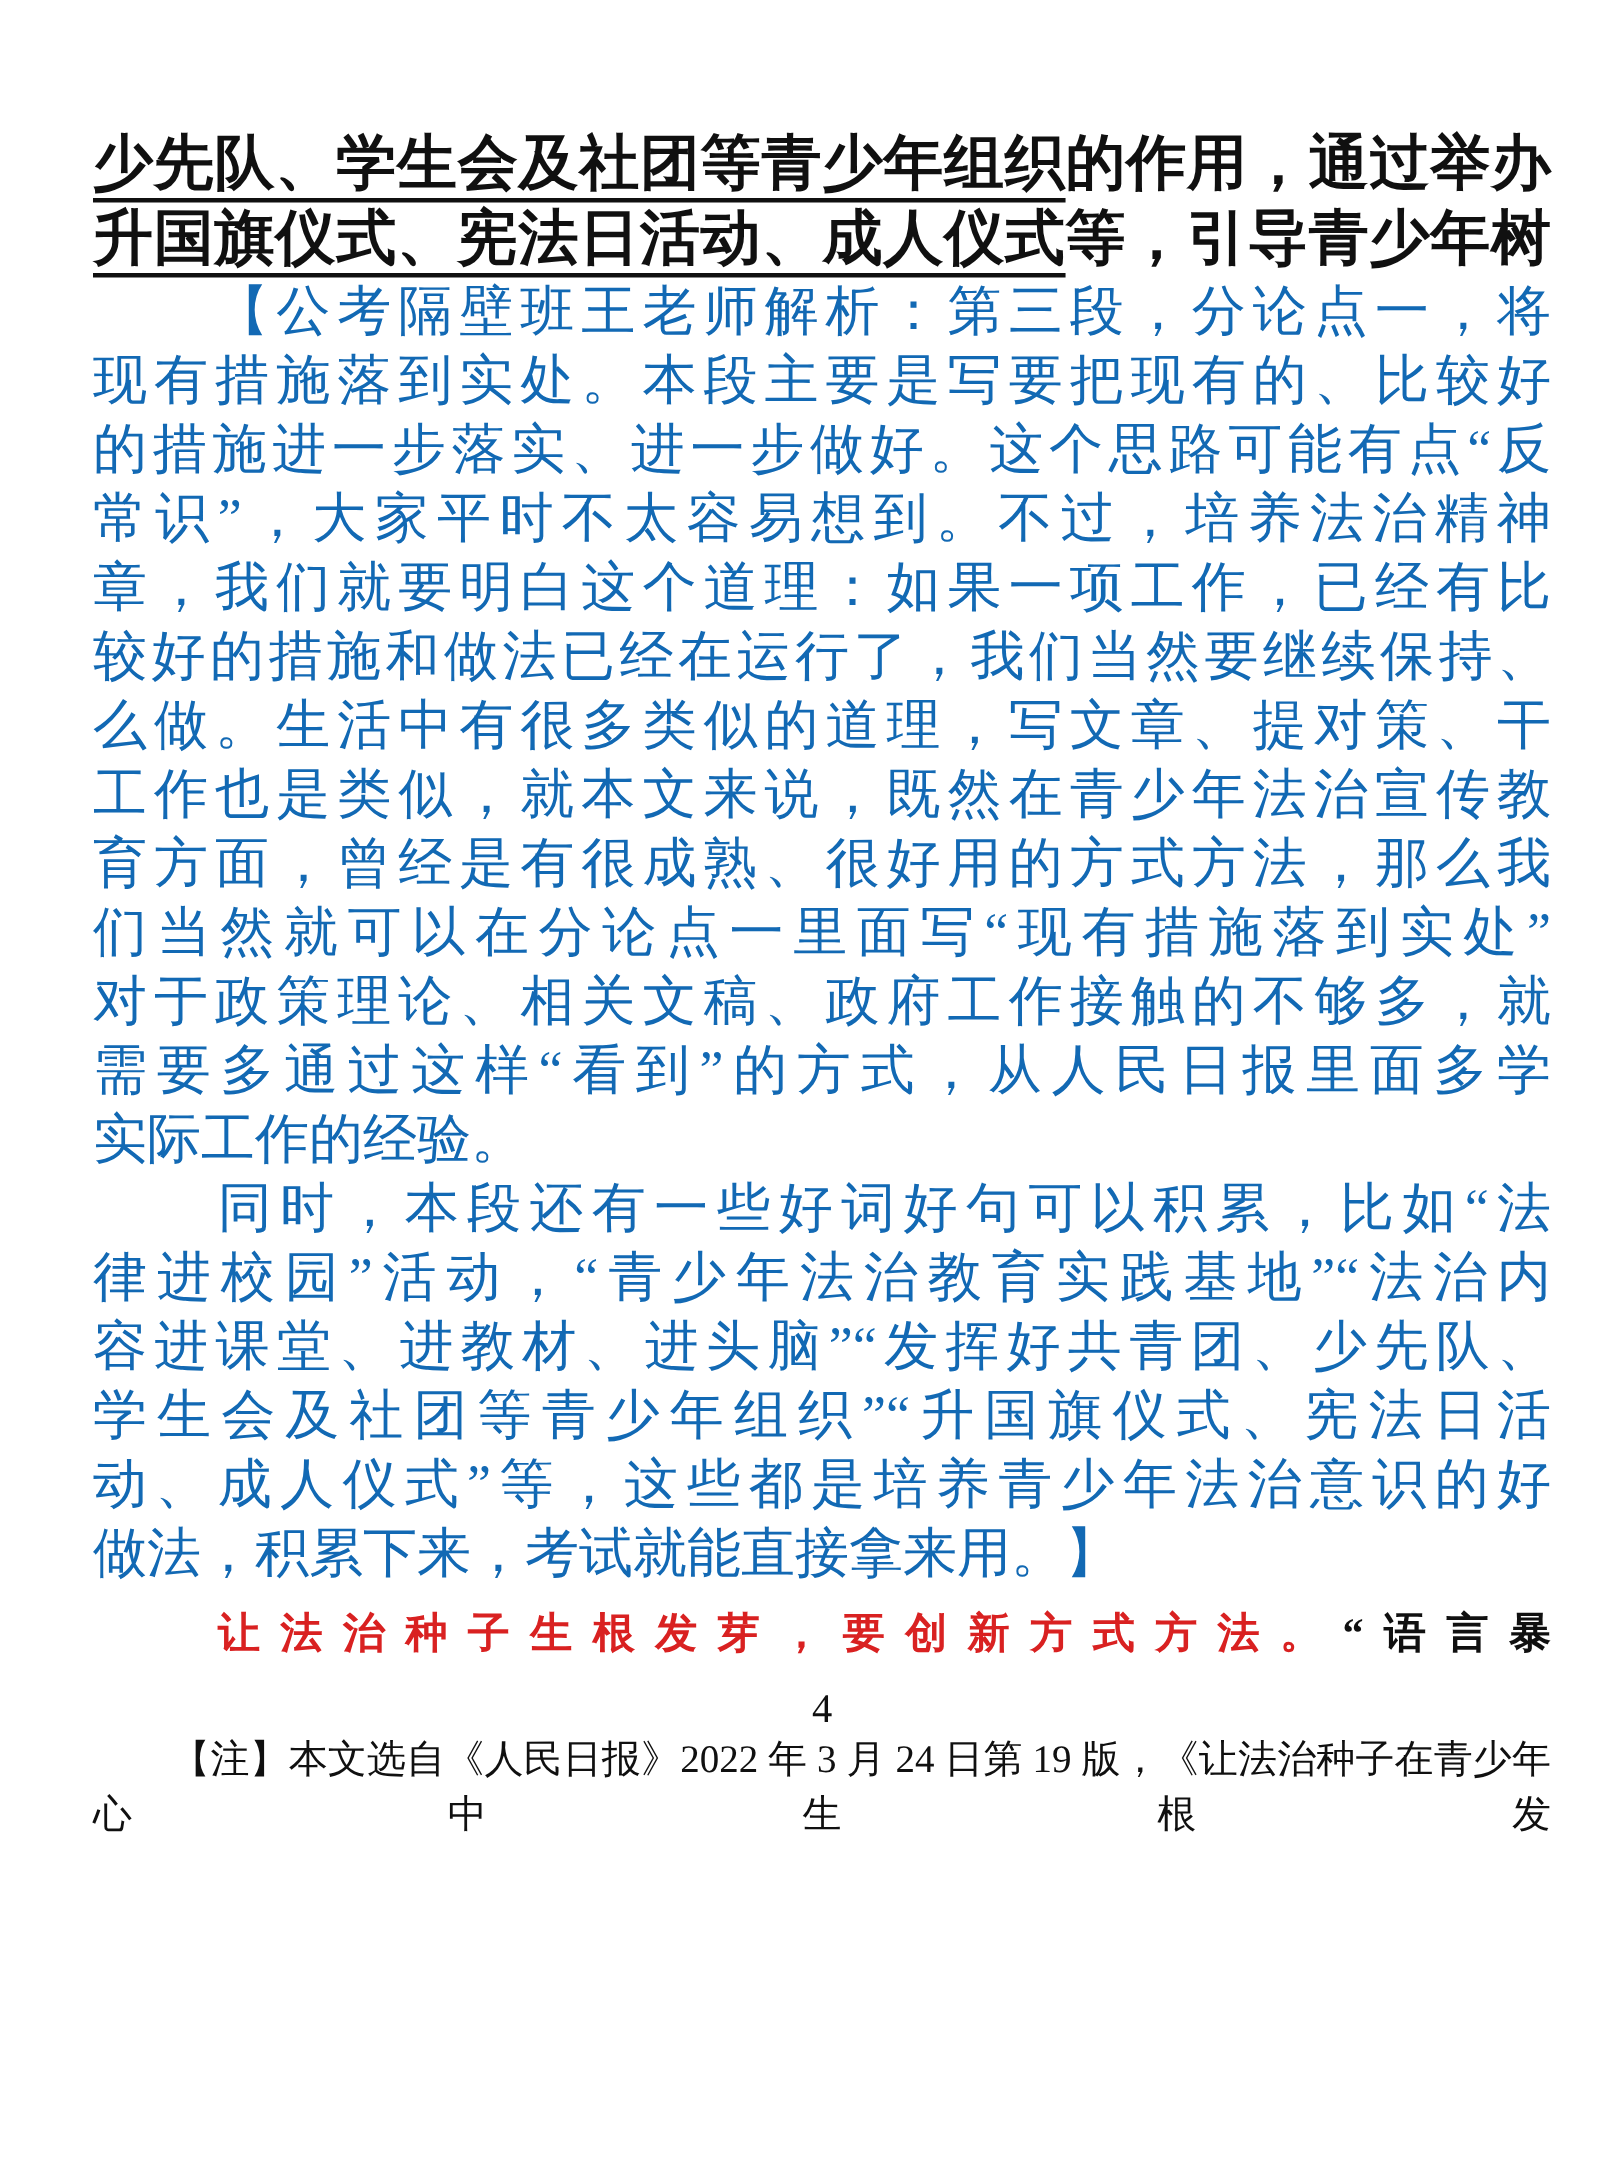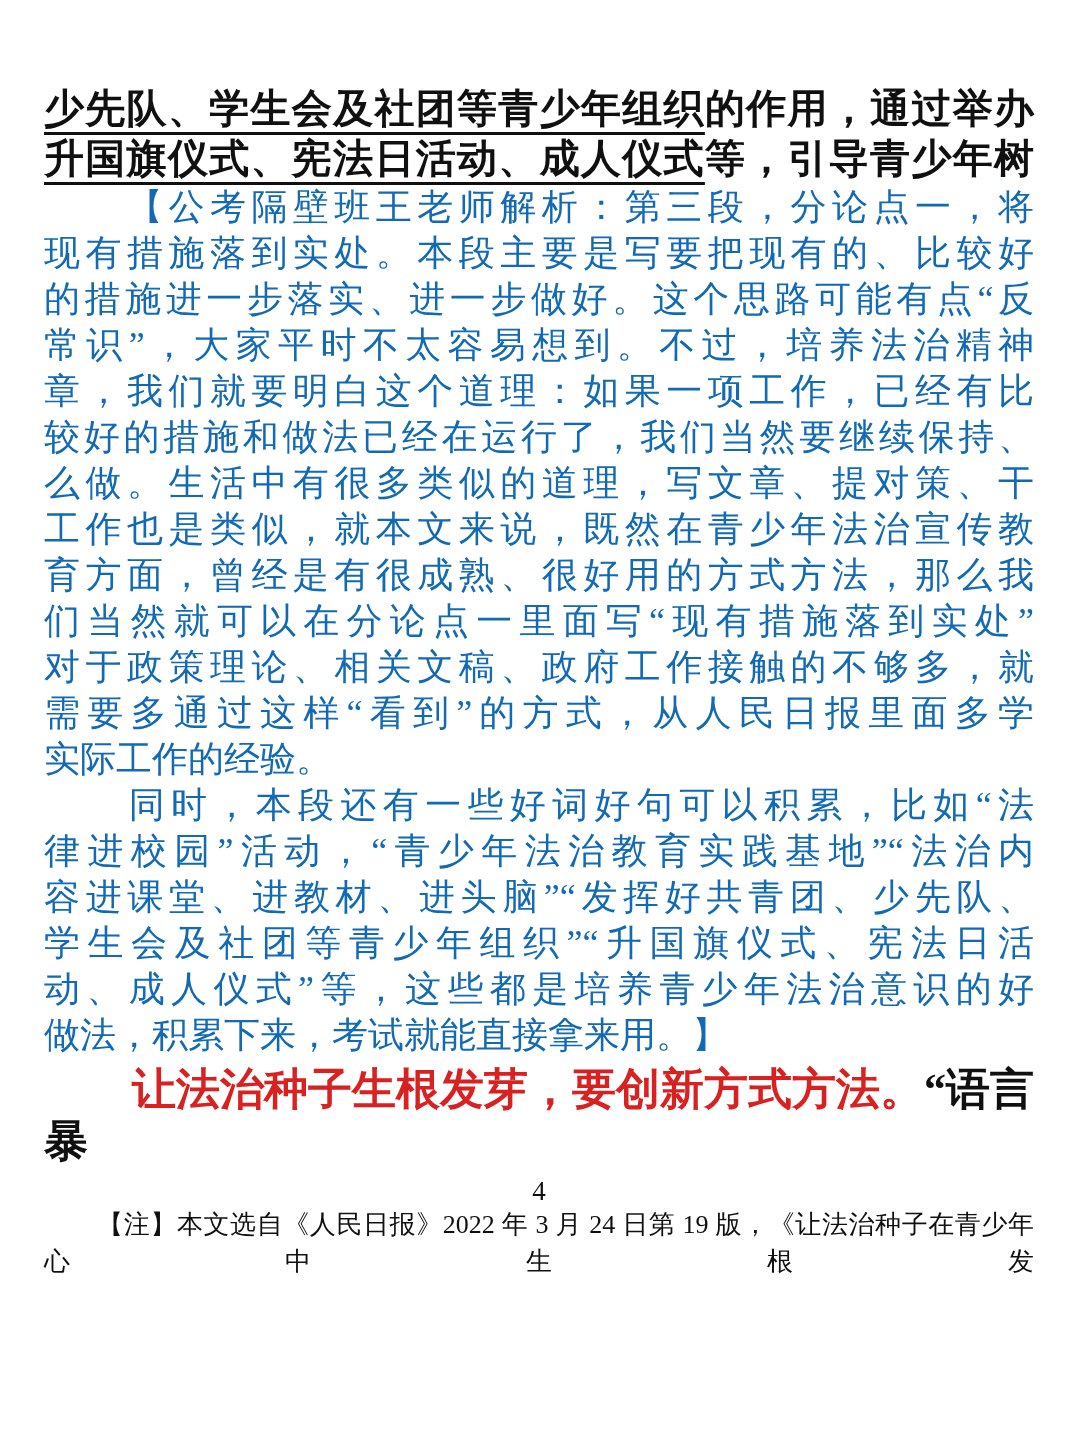--- a/index.html
+++ b/index.html
@@ -8,21 +8,21 @@
     --red:#d92121;
     --paper:#ffffff;
   }
   html,body{margin:0;padding:0;background:#ffffff;}
   .page{
     position:relative;
     width:1080px;
     height:1439px;
     box-sizing:border-box;
     background:var(--paper);
-    padding:84px 46px 0 44px;
+    padding:84px 46px 0 62px;
     font-family:"Liberation Serif","DejaVu Serif",serif;
     overflow:hidden;
   }
   .line{
     text-align:justify;
     text-justify:inter-character;
   }
   .line.fill{
     text-align-last:justify;
     -moz-text-align-last:justify;
@@ -33,21 +33,21 @@
     color:var(--ink);
     font-weight:700;
   }
   .commentary .line{
     font-size:36px;
     line-height:46px;
     color:var(--blue);
     font-weight:400;
   }
   .thesis .line{
-    font-size:44px;
+    font-size:28px;
     line-height:52px;
     margin-top:6px;
     font-weight:700;
     color:var(--red);
   }
   .u{
     text-decoration:underline;
     text-decoration-thickness:3px;
     text-underline-offset:10px;
     text-decoration-color:currentColor;

